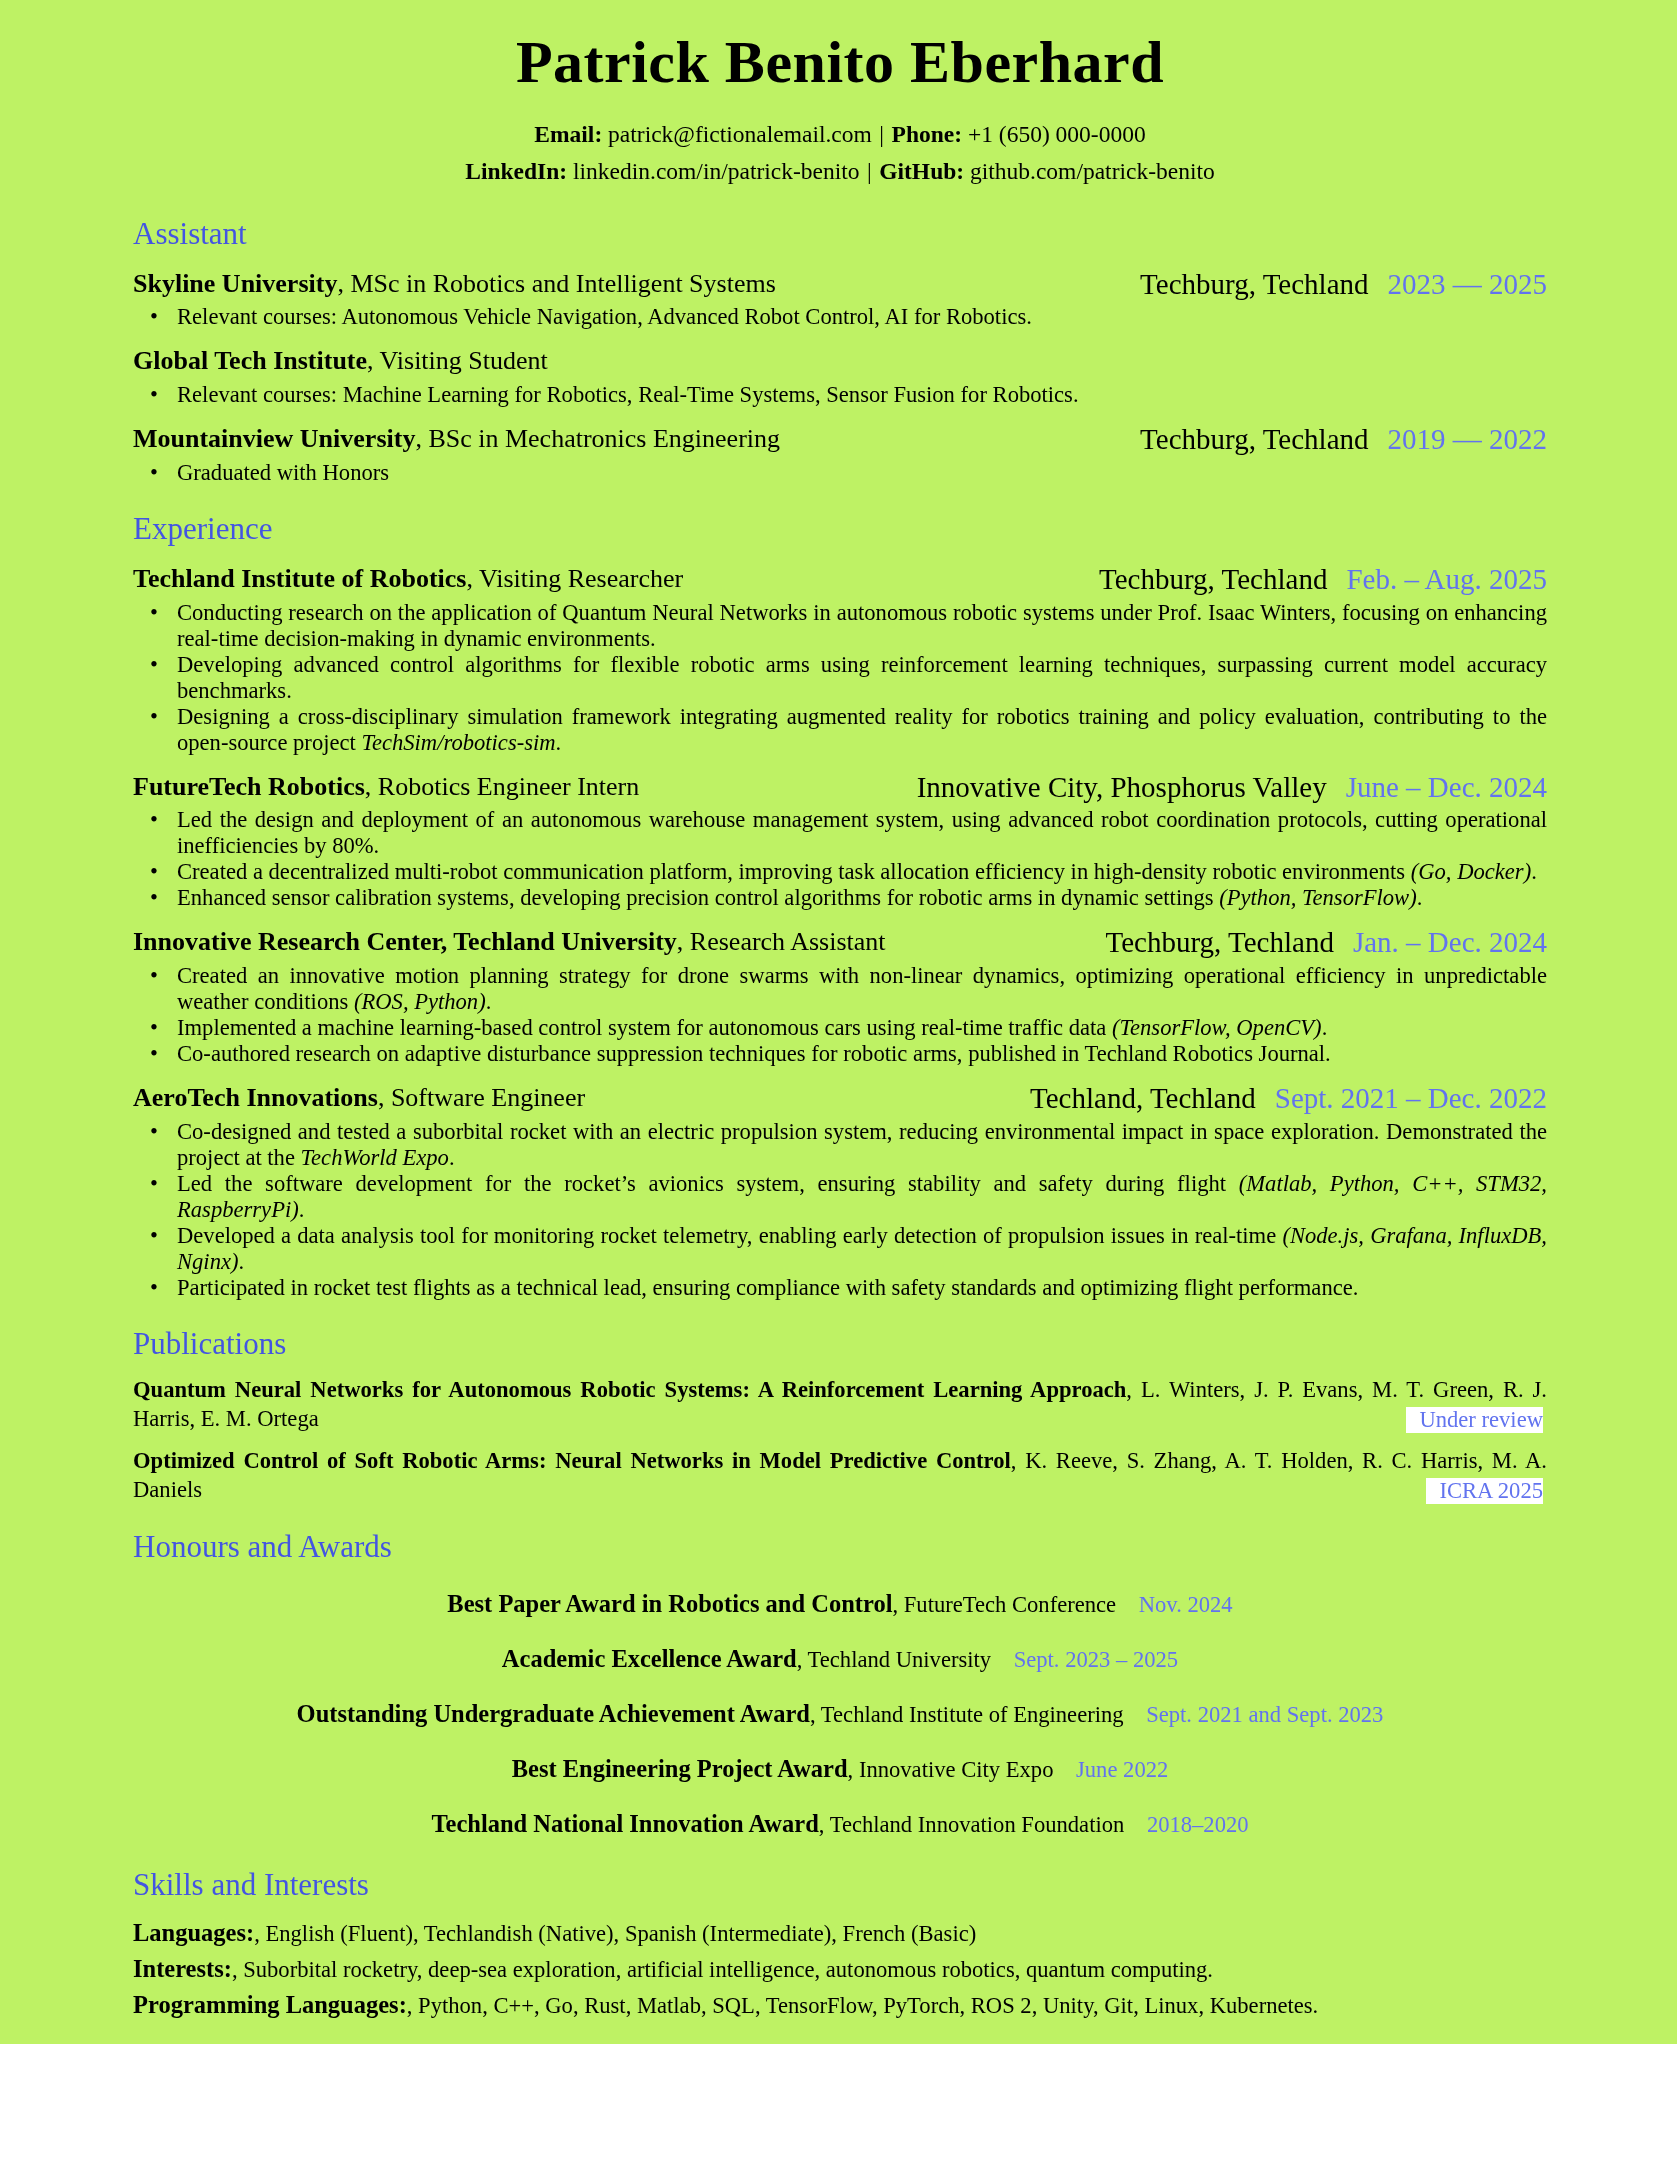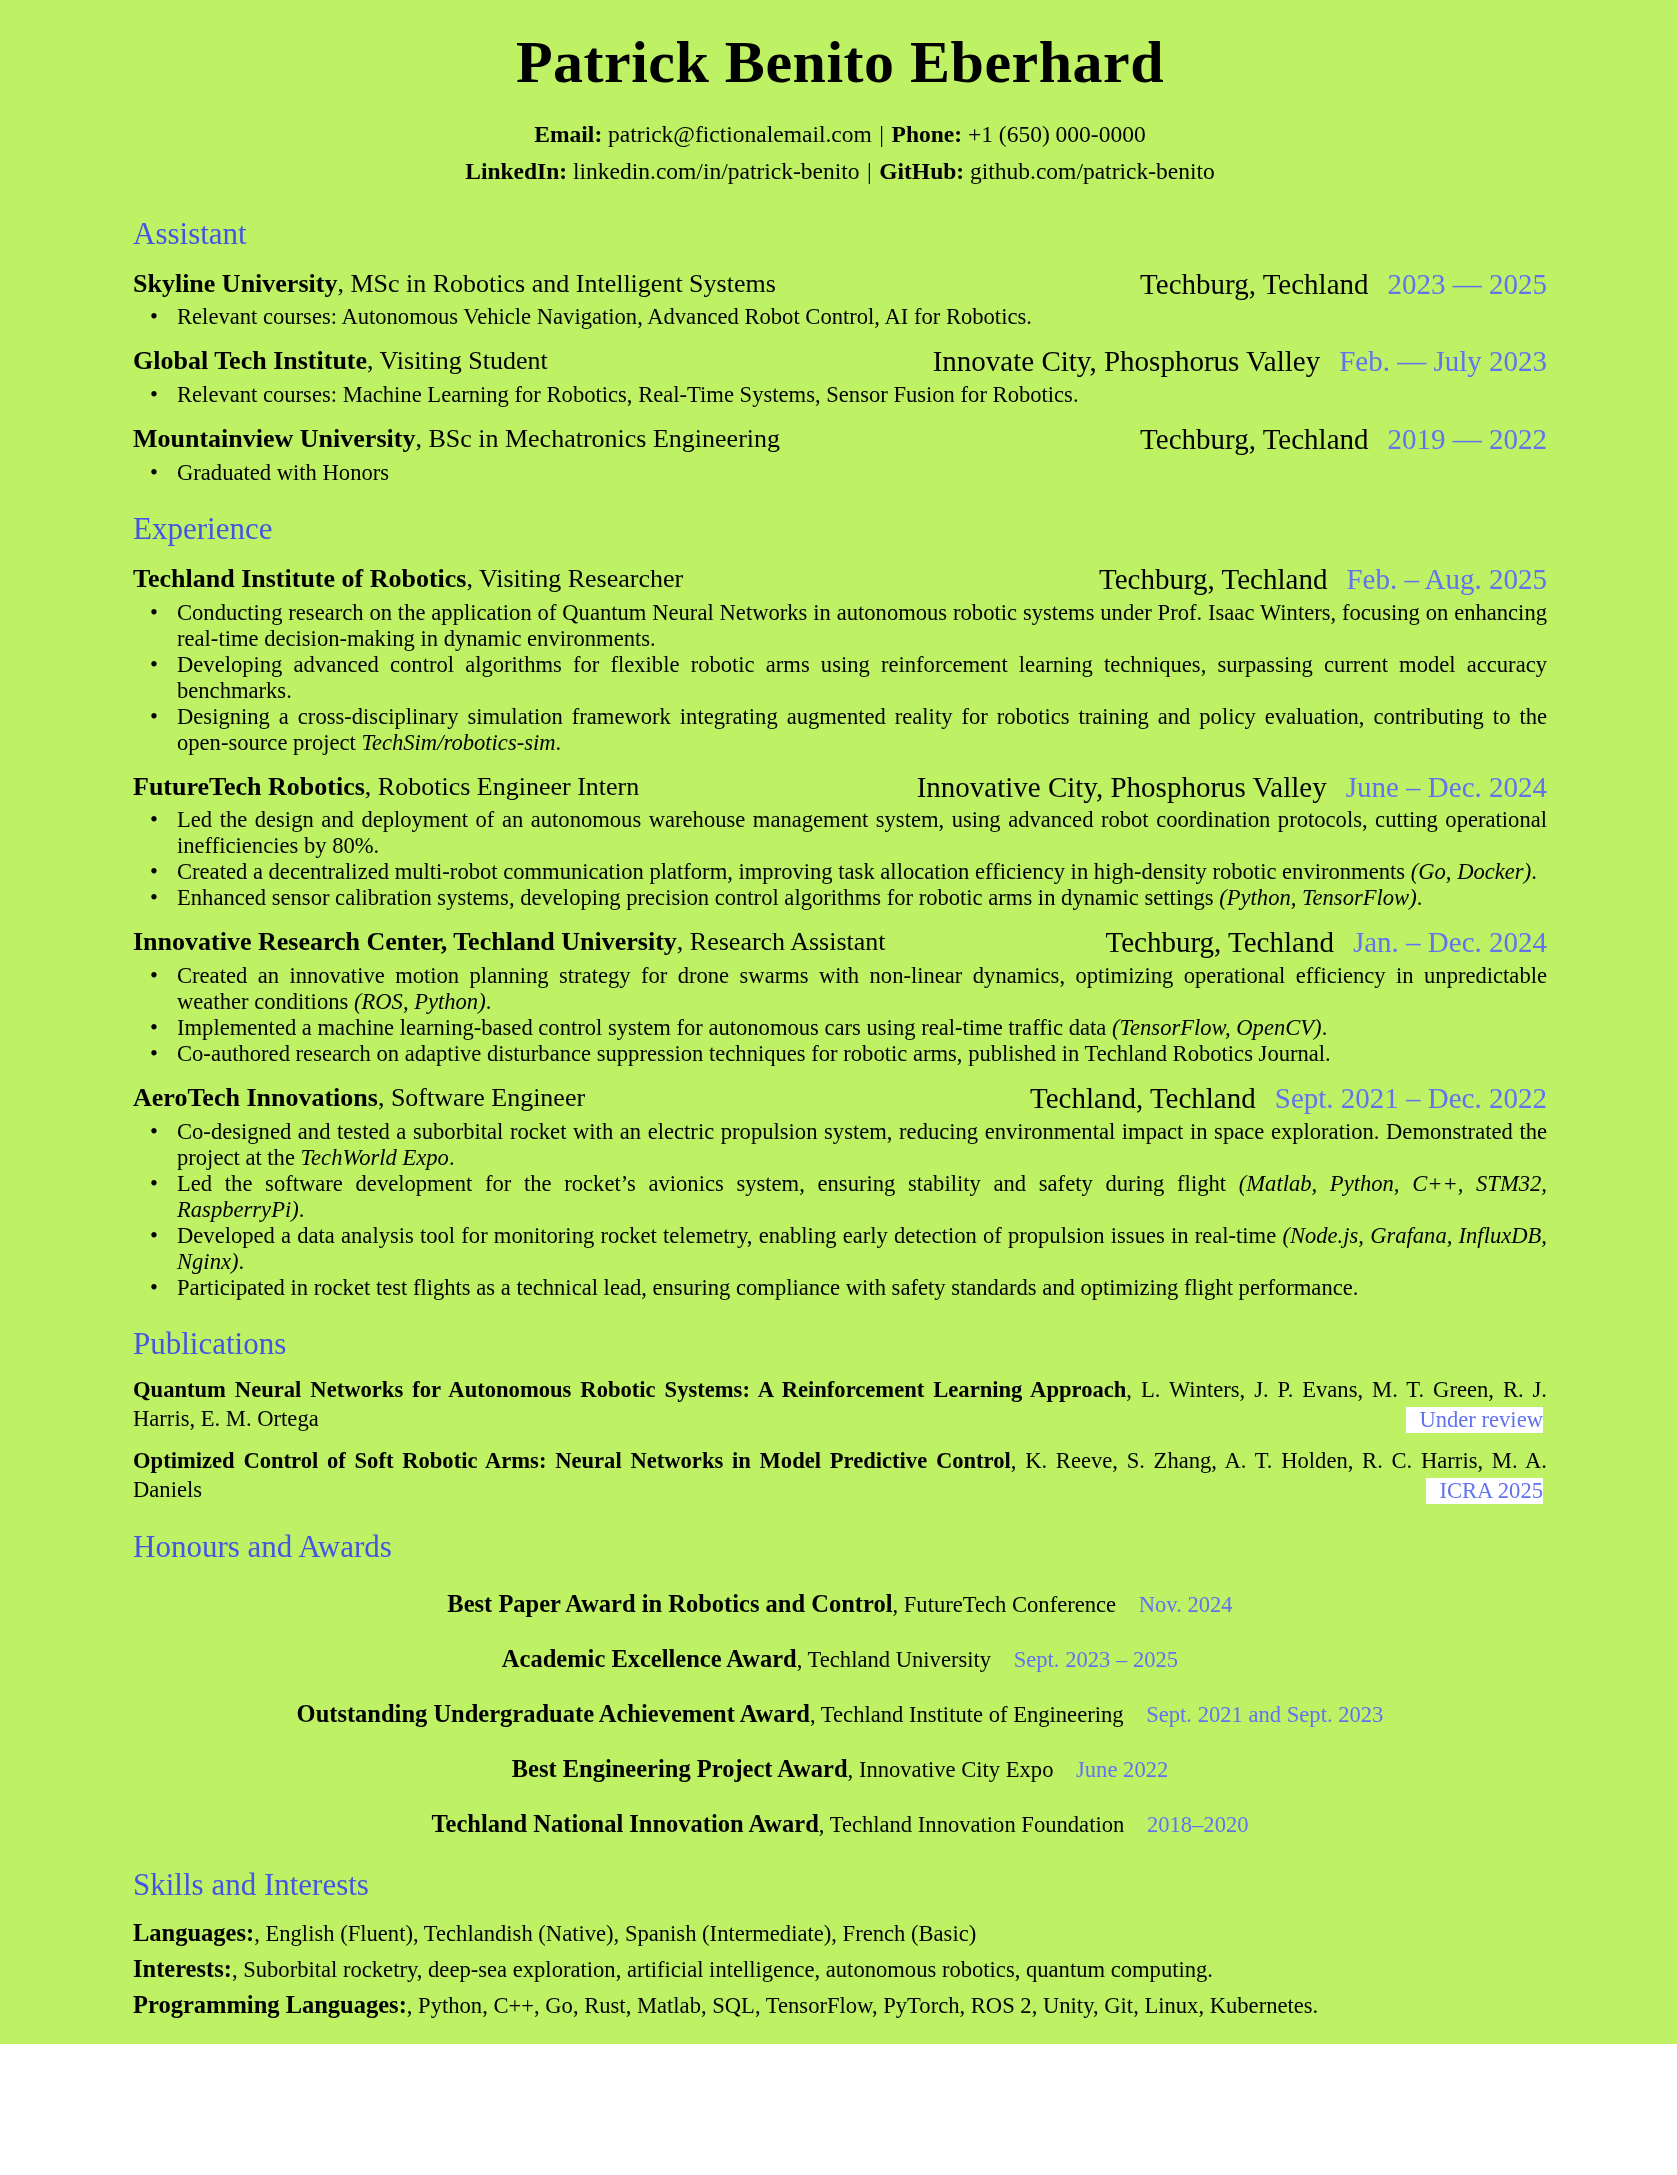--- a/index.html
+++ b/index.html
@@ -131,21 +131,20 @@
         <div class="right"><span class="loc">Techburg, Techland</span><span class="date">2023 — 2025</span></div>
       </div>
       <ul class="bullets">
           <li>Relevant courses: Autonomous Vehicle Navigation, Advanced Robot Control, AI for Robotics.</li>
         </ul>
     </div>
 
     <div class="entry">
       <div class="entry-head">
         <div class="left"><b>Global Tech Institute</b><span>, Visiting Student</span></div>
-        <div class="right"><span class="loc">Innovate City, Phosphorus Valley</span><span class="date">Feb. — July 2023</span></div>
       </div>
       <ul class="bullets">
           <li>Relevant courses: Machine Learning for Robotics, Real-Time Systems, Sensor Fusion for Robotics.</li>
         </ul>
     </div>
 
     <div class="entry">
       <div class="entry-head">
         <div class="left"><b>Mountainview University</b><span>, BSc in Mechatronics Engineering</span></div>
         <div class="right"><span class="loc">Techburg, Techland</span><span class="date">2019 — 2022</span></div>

